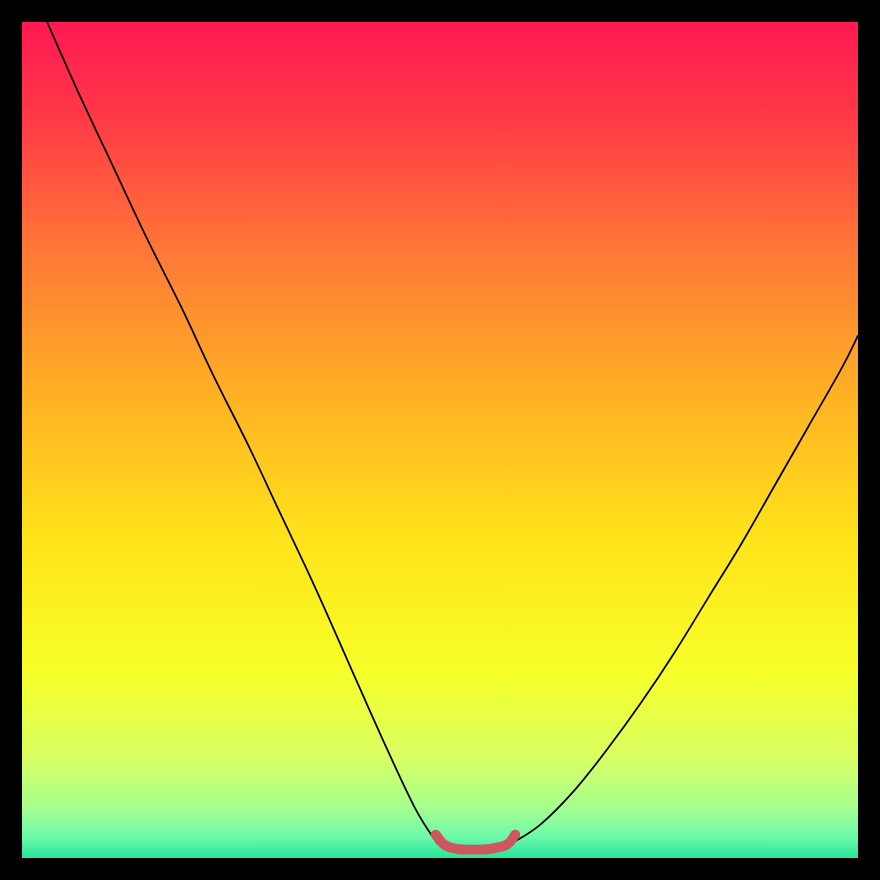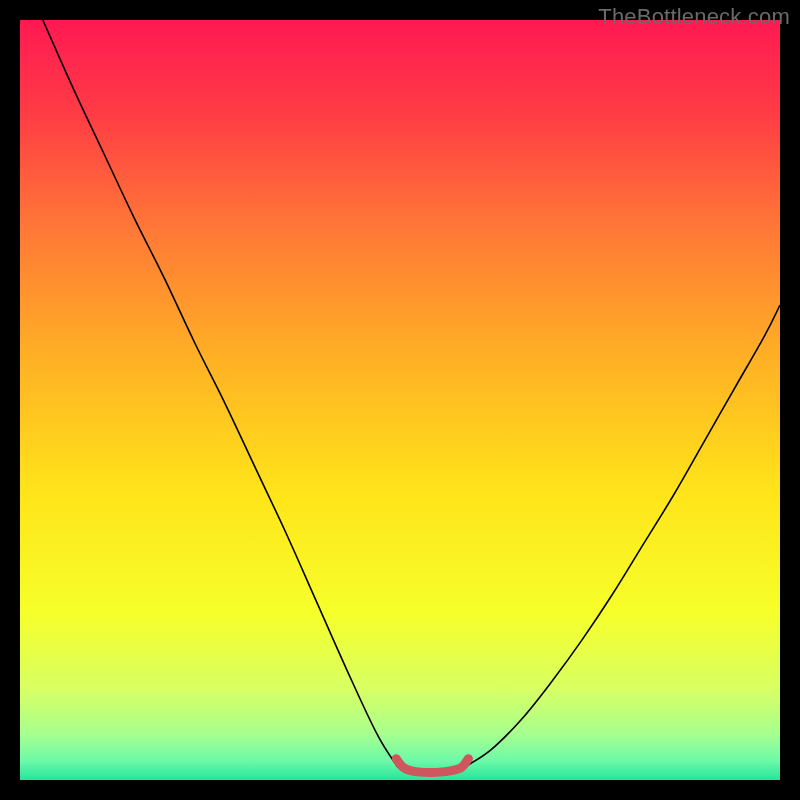--- a/index.html
+++ b/index.html
@@ -38,21 +38,20 @@
   .plot-area svg {
     display: block;
     width: 760px;
     height: 760px;
   }
 </style>
 </head>
 <body>
 
 <div class="frame">
-  <div class="watermark">TheBottleneck.com</div>
   <div class="plot-area">
     <svg id="plot-svg" viewBox="0 0 760 760" preserveAspectRatio="none">
         <defs>
           <linearGradient id="bg-grad" x1="0" y1="0" x2="0" y2="1">
             <stop offset="0%" stop-color="#ff1953"></stop>
             <stop offset="12%" stop-color="#ff3b45"></stop>
             <stop offset="28.000000000000004%" stop-color="#ff7a36"></stop>
             <stop offset="45%" stop-color="#ffb224"></stop>
             <stop offset="62%" stop-color="#ffe41a"></stop>
             <stop offset="78%" stop-color="#f6ff2a"></stop>

